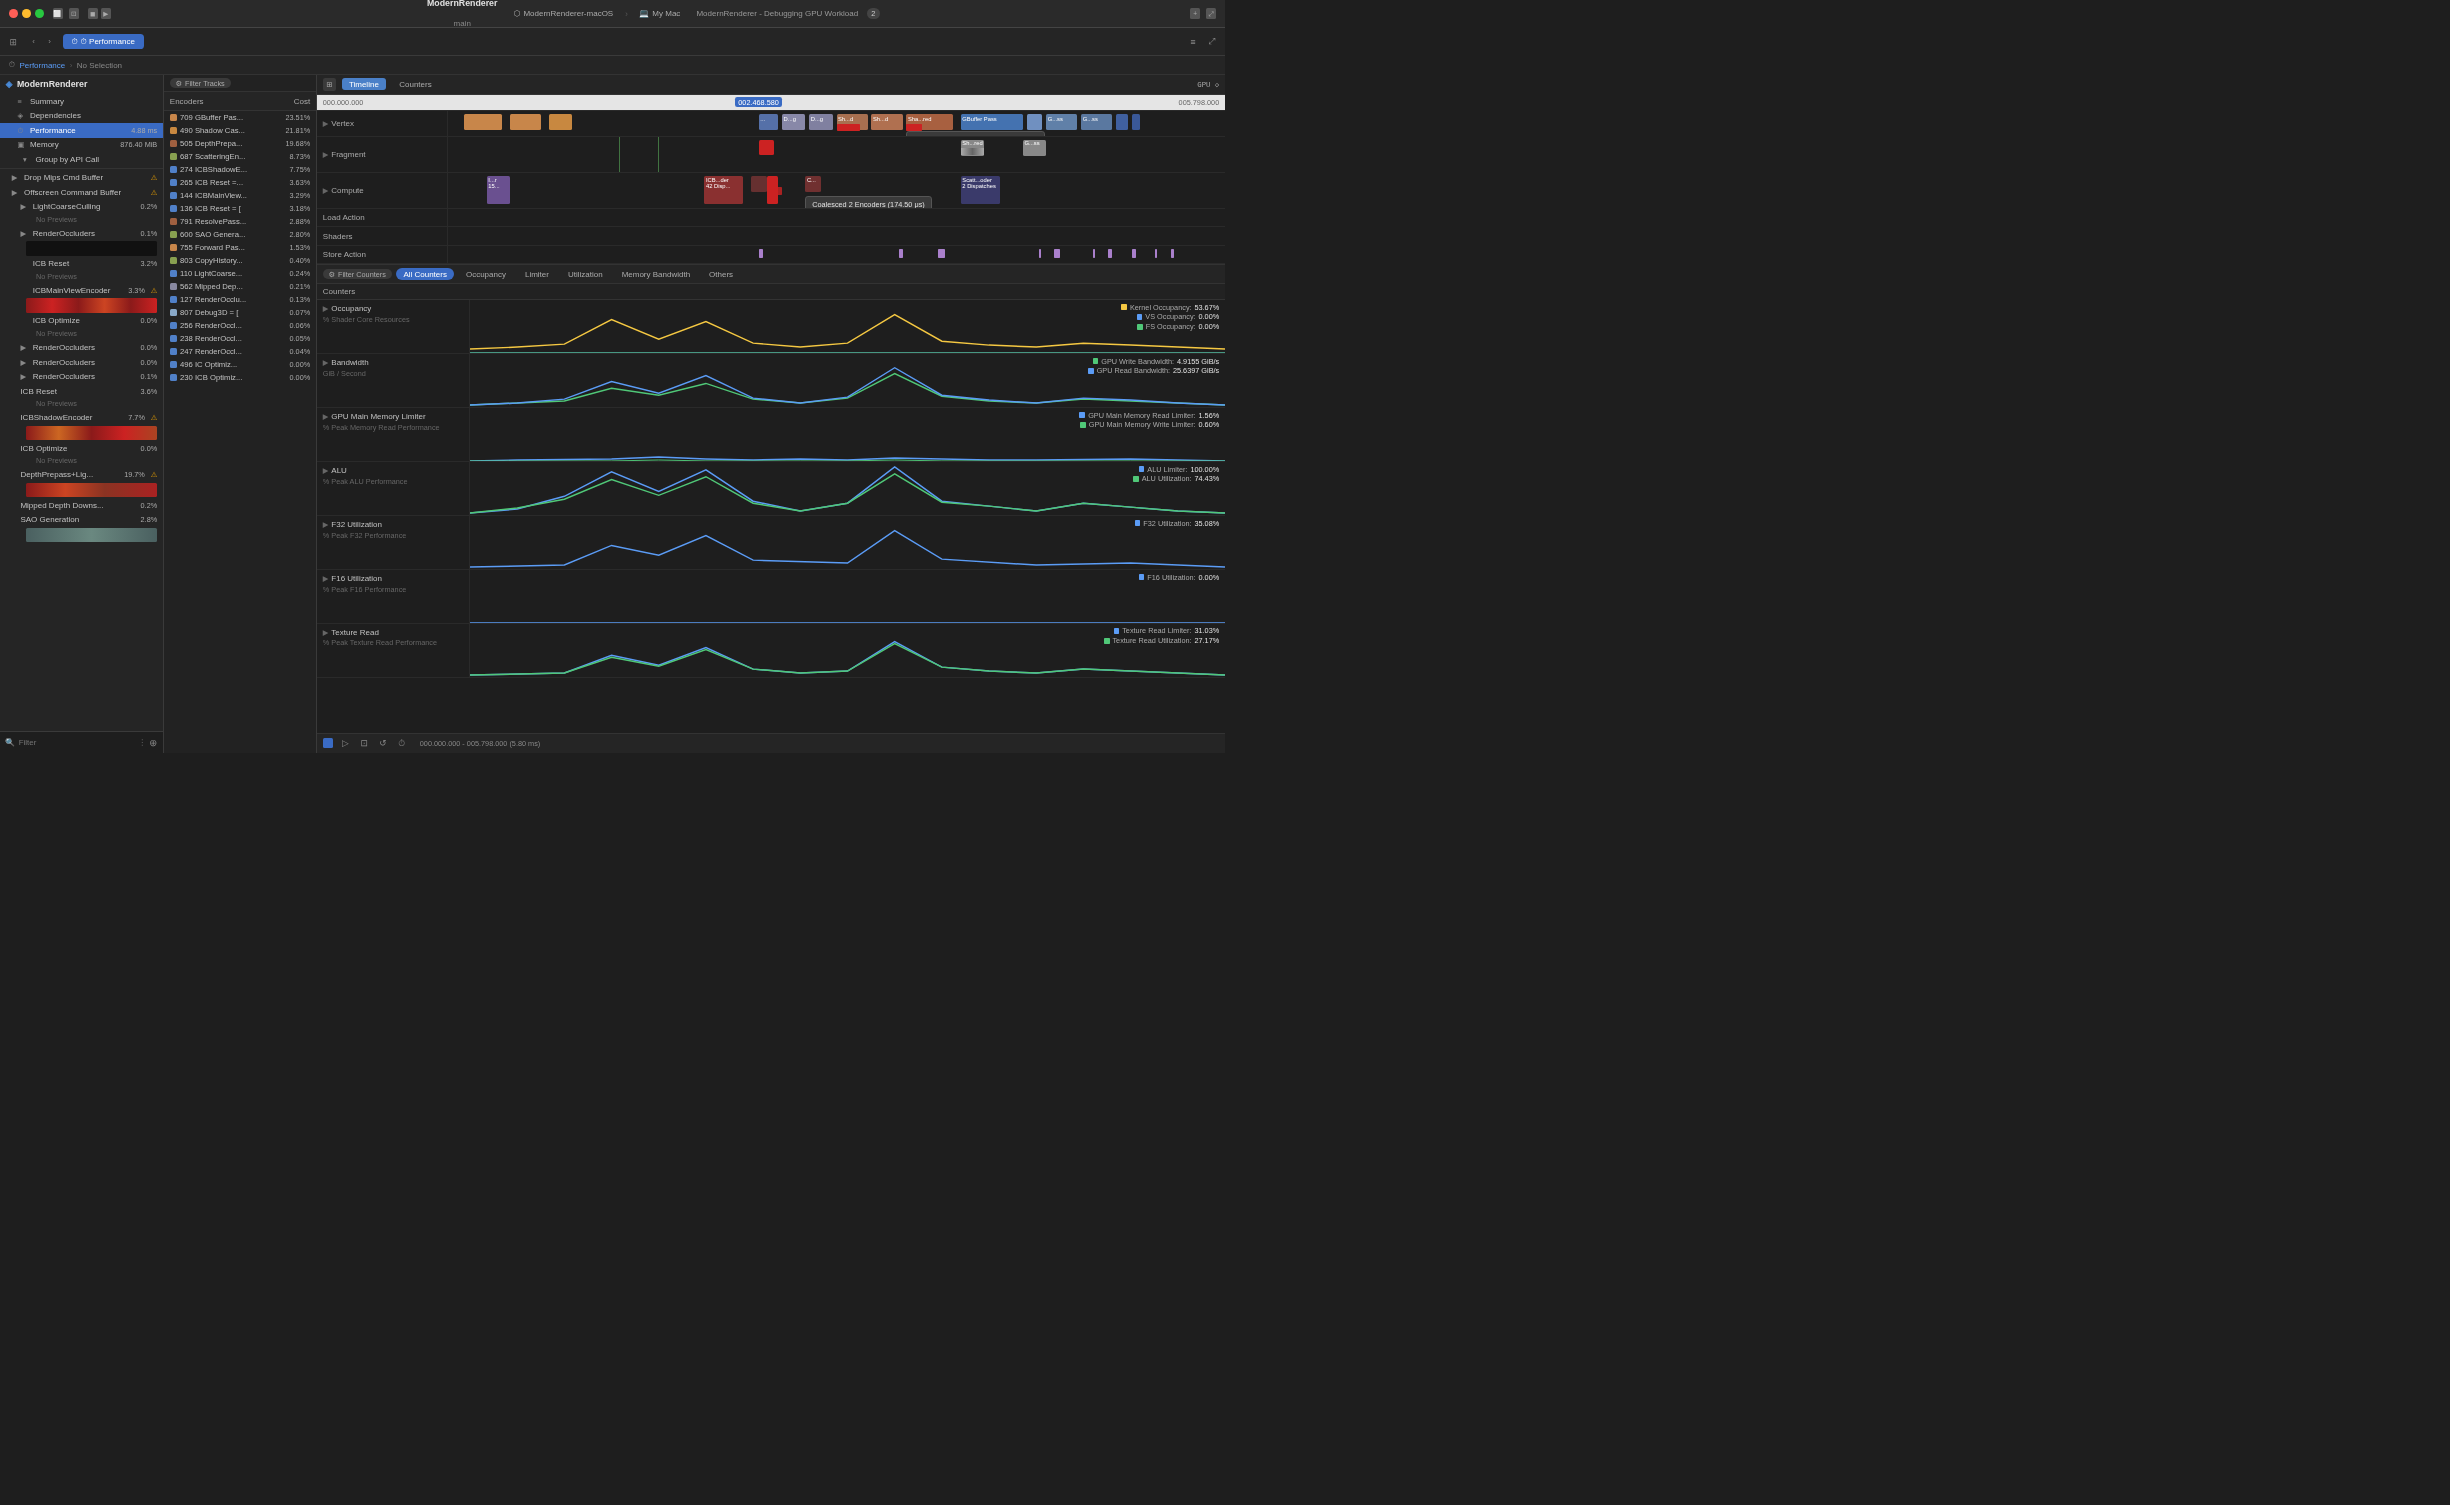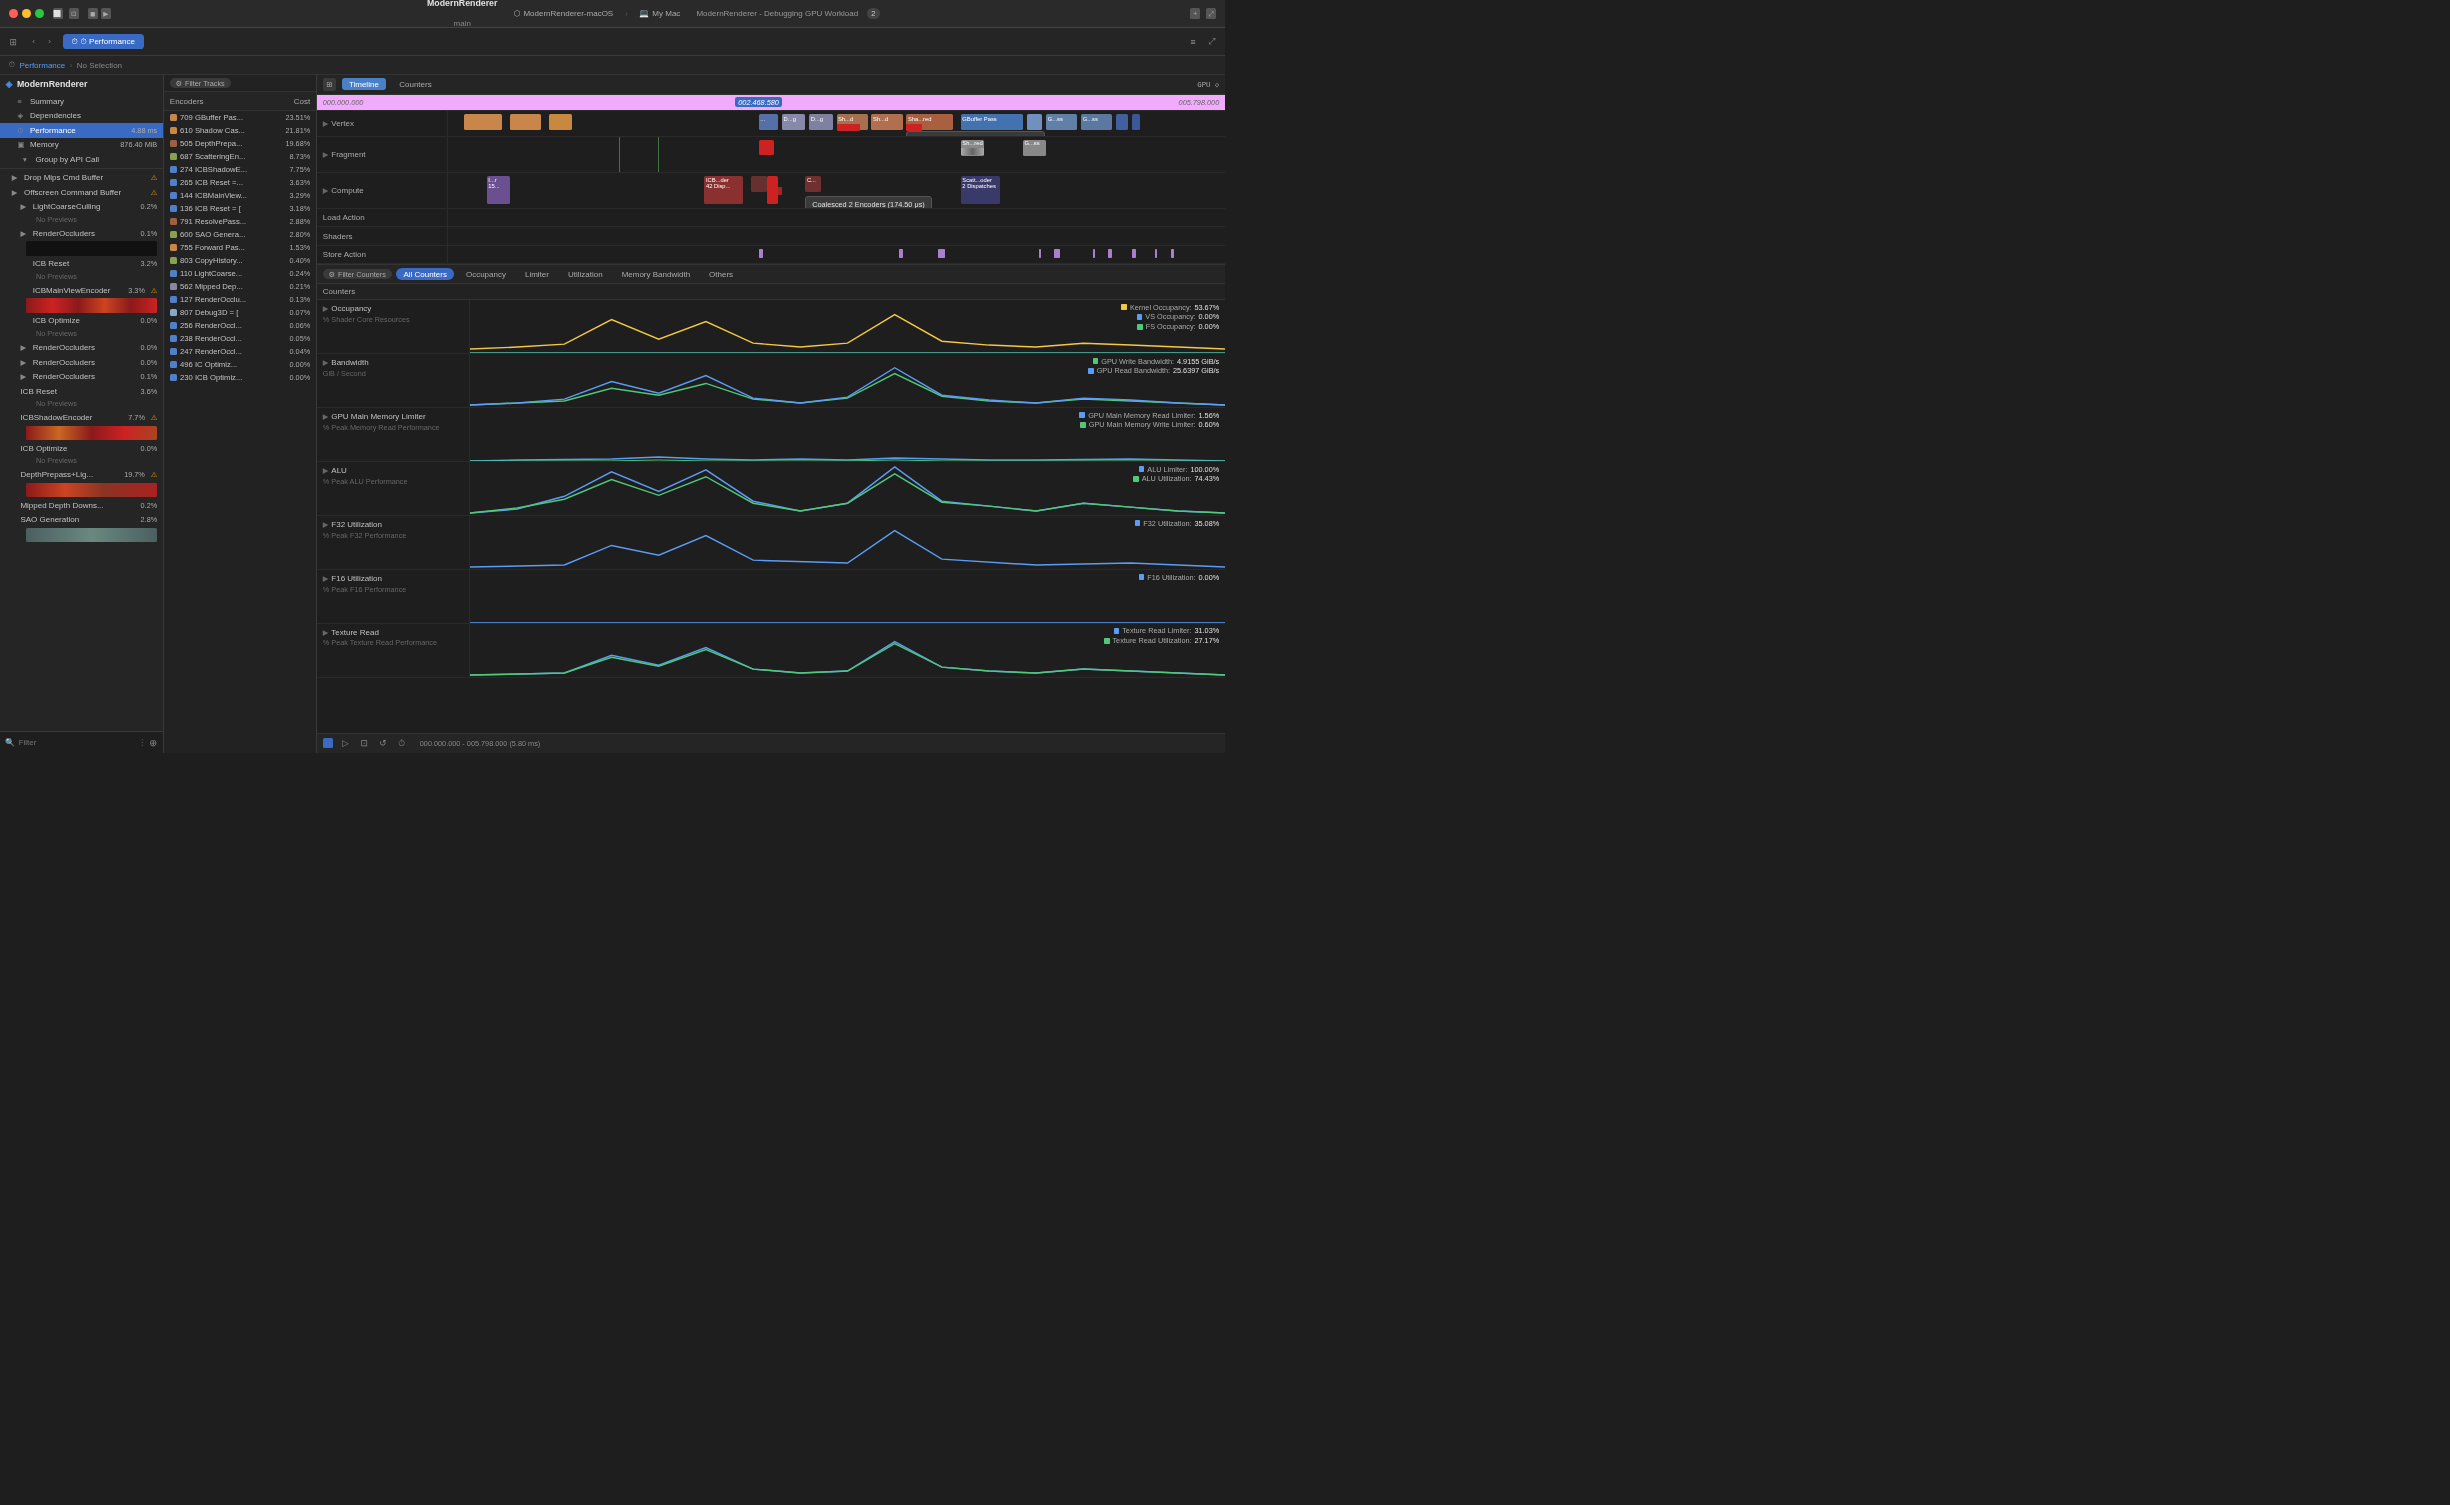--- a/index.html
+++ b/index.html
@@ -194,30 +194,29 @@
       background: #252525;
       gap: 5.8px;
       flex-shrink: 0;
     }
     .timeline-tab { padding: 1.5px 7.3px; border-radius: 2.9px; font-size: 8px; color: #aaa; cursor: pointer; }
     .timeline-tab.active { background: #4a80c8; color: white; }
     .gpu-label { margin-left: auto; font-size: 7.3px; color: #aaa; display: flex; align-items: center; gap: 2.2px; font-family: Liberation Mono, monospace; }
 
     .timeline-ruler {
       height: 16px;
-      background: #f0abfc;
+      background: #e5e5e5;
       display: flex;
       align-items: center;
       padding: 0 5.8px;
       font-size: 7.3px;
       color: #666;
       border-bottom: 0.7px solid #2a2a2a;
       position: relative;
       flex-shrink: 0;
-      font-style: italic;
     }
     .ruler-label { position: absolute; }
     .ruler-label.start { left: 5.8px; }
     .ruler-label.mid { left: 46%; color: white; background: #3a6bc4; padding: 0.7px 3.6px; border-radius: 2.2px; }
     .ruler-label.end { right: 5.8px; }
 
     .track-row {
       display: flex;
       align-items: stretch;
       border-bottom: 0.7px solid #2a2a2a;
@@ -571,21 +570,21 @@
     </div>
 
     <div>
       <div class="encoder-row">
         <div class="enc-color" style="background:#c8864a;"></div>
         <span class="enc-name">709 GBuffer Pas...</span>
         <span class="enc-cost">23.51%</span>
       </div>
       <div class="encoder-row">
         <div class="enc-color" style="background:#c88840;"></div>
-        <span class="enc-name">610 Shadow Cas...</span>
+        <span class="enc-name">490 Shadow Cas...</span>
         <span class="enc-cost">21.81%</span>
       </div>
       <div class="encoder-row">
         <div class="enc-color" style="background:#a06040;"></div>
         <span class="enc-name">505 DepthPrepa...</span>
         <span class="enc-cost">19.68%</span>
       </div>
       <div class="encoder-row">
         <div class="enc-color" style="background:#88a050;"></div>
         <span class="enc-name">687 ScatteringEn...</span>

